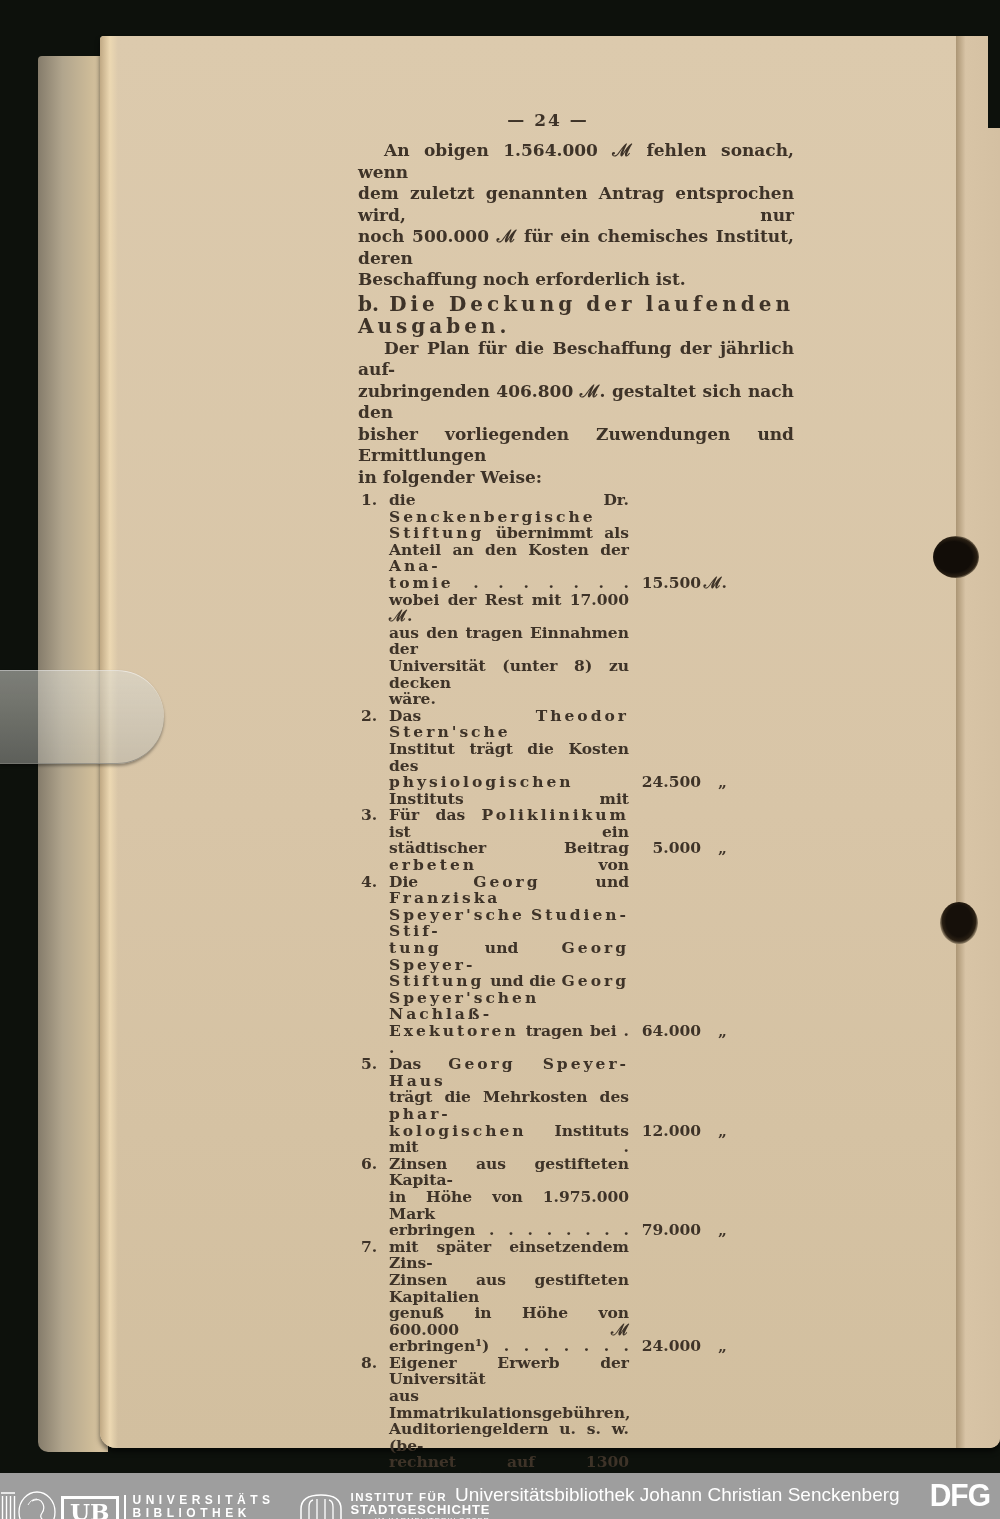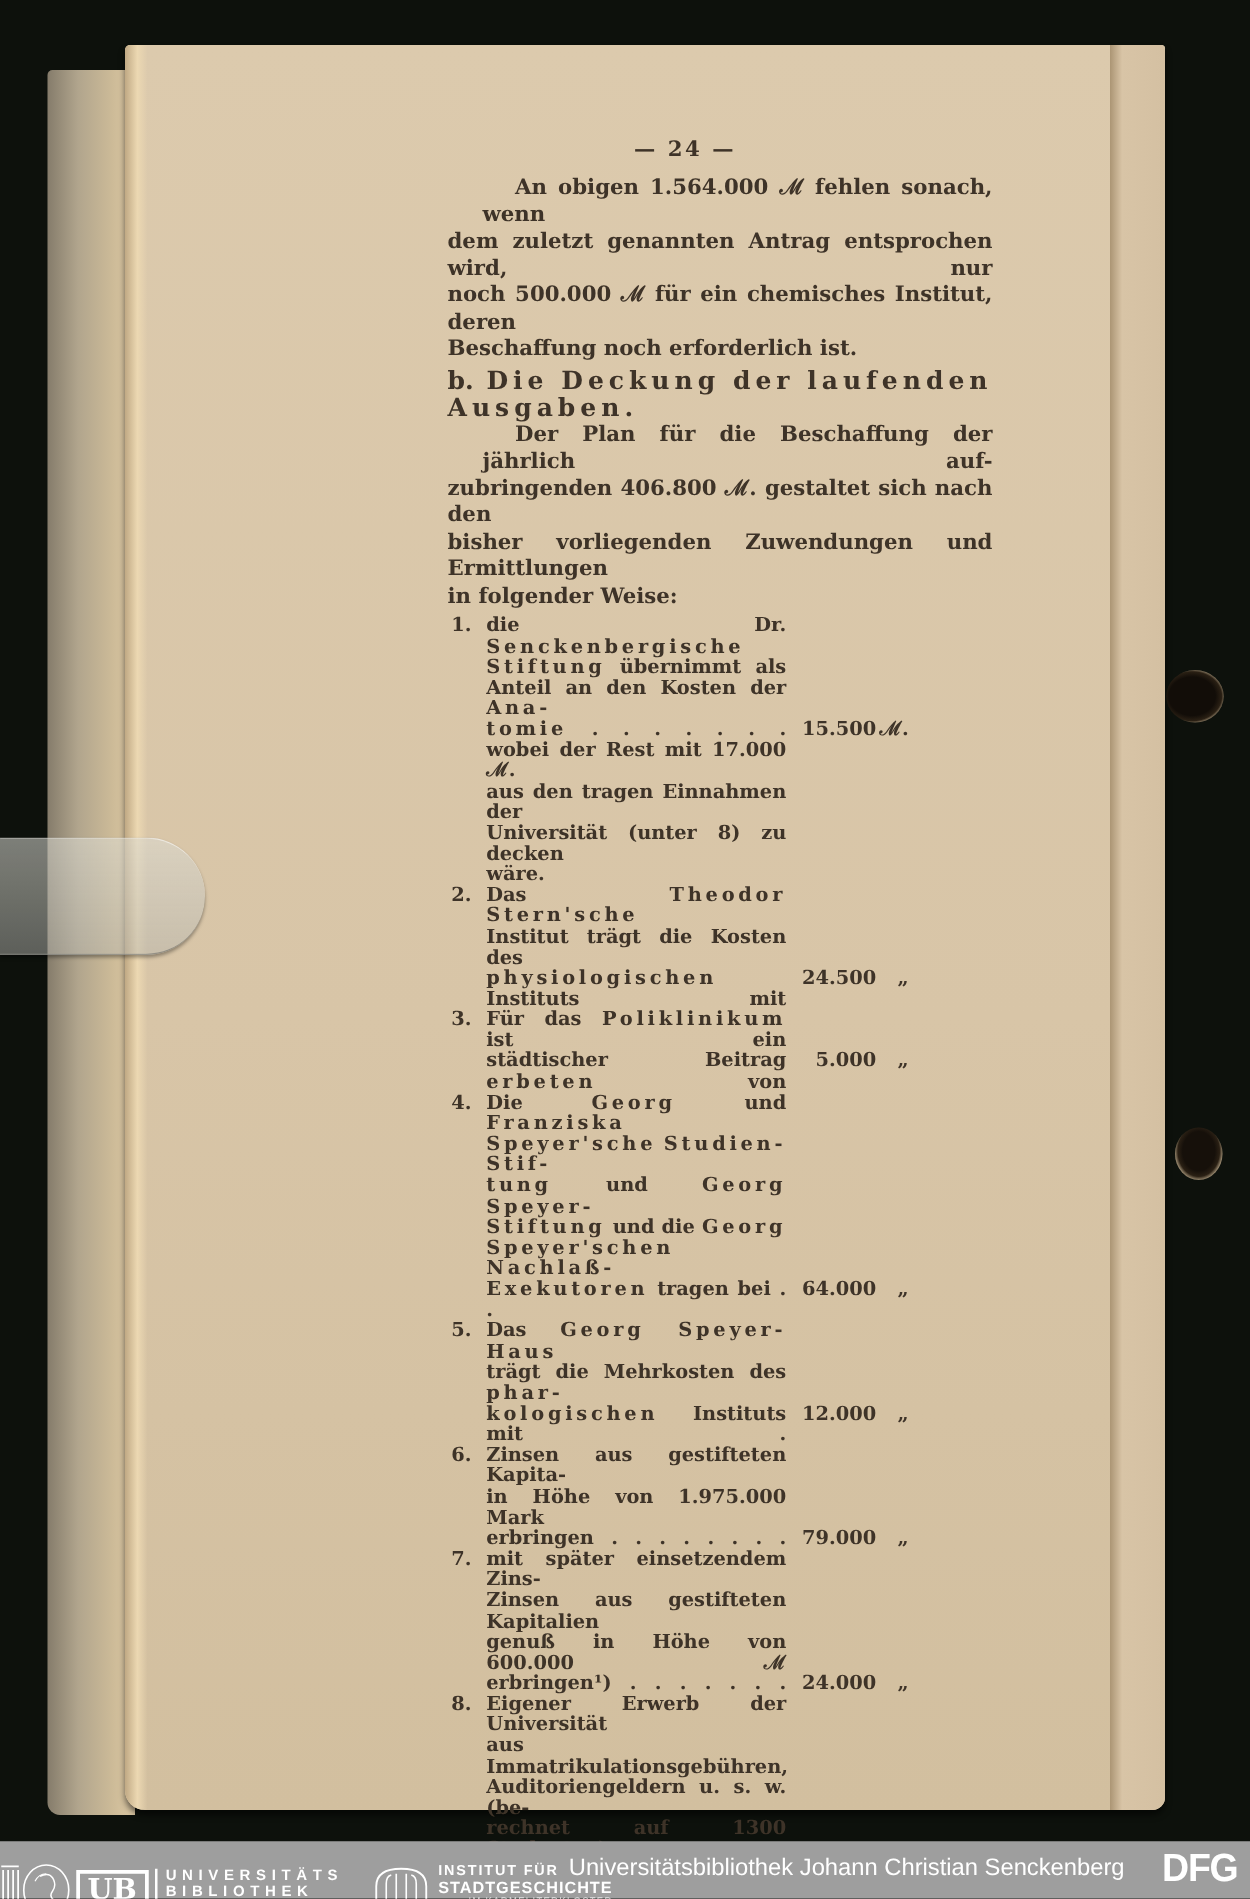--- a/index.html
+++ b/index.html
@@ -11,21 +11,21 @@
   }
   .scene{position:relative;width:1000px;height:1519px;overflow:hidden;}
 
   
   .under-stack{
     position:absolute;left:38px;top:56px;width:70px;height:1396px;
     background:linear-gradient(90deg,#857c6b 0%,#b1a58d 35%,#cdbb98 75%,#ddc9a5 100%);
     border-radius:4px 0 0 10px;
   }
   .page{
-    position:absolute;left:100px;top:36px;width:832px;height:1412px;
+    position:absolute;left:100px;top:36px;width:900px;height:1412px;
     background:linear-gradient(180deg,#dccaad 0%,#d8c5a7 55%,#d2bf9f 100%);
     border-radius:4px 3px 10px 16px;
     box-shadow:0 4px 5px rgba(0,0,0,0.55);
   }
   .page::before{ 
     content:'';position:absolute;left:0;top:0;bottom:0;width:18px;
     background:linear-gradient(90deg,#c0a984 0%,#ecd8b2 55%,rgba(236,216,178,0) 100%);
     border-radius:4px 0 0 16px;
   }
   .page::after{ 
@@ -56,21 +56,21 @@
   .text-block{
     position:absolute;left:258px;top:74px;width:436px;z-index:2;
     color:#3e3328;font-weight:bold;
   }
   .page-number{
     text-align:center;font-size:17px;letter-spacing:2px;
     transform:translateX(-28px);margin-bottom:10px;
   }
   .tl{text-align:justify;text-align-last:justify;}
   .tl.end{text-align-last:left;}
-  .tl.ind{text-indent:26px;margin-left:28px;}
+  .tl.ind{text-indent:26px;}
   .sp{letter-spacing:3px;}
   .para.main{font-size:17px;line-height:21.5px;}
   .heading{
     font-size:20px;line-height:22px;margin:2px 0 1px;
     text-align:justify;text-align-last:justify;white-space:normal;
   }
   .heading .sp{letter-spacing:4px;}
   #cost-list{margin-top:4px;font-size:15.5px;line-height:16.6px;}
   .item{position:relative;padding-left:31px;}
   .item .no{position:absolute;left:3px;top:0;}

